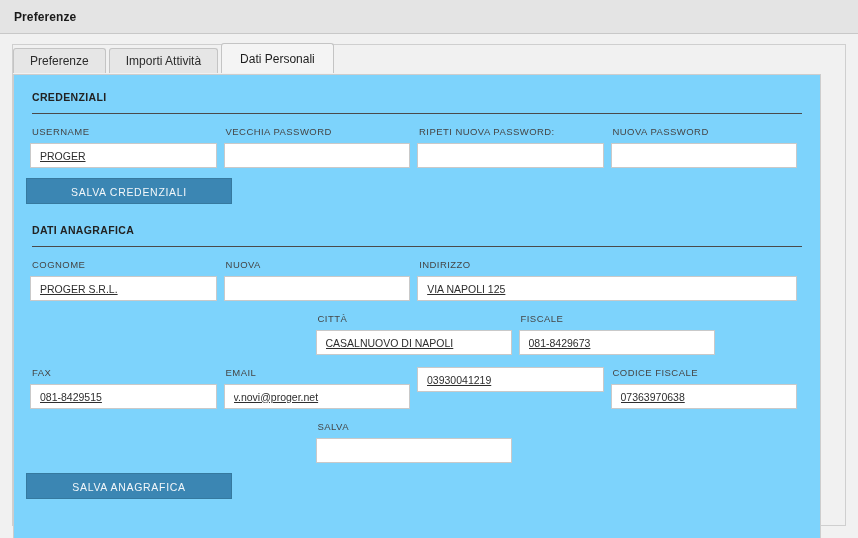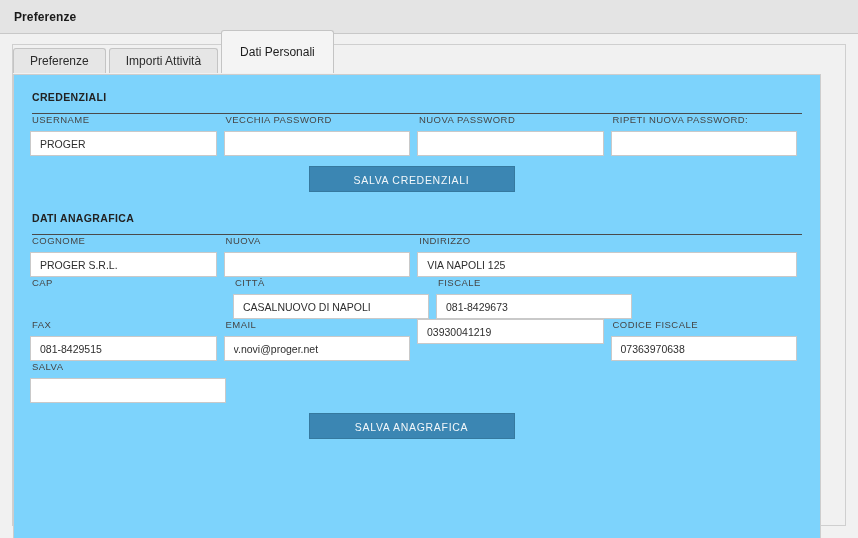--- a/index.html
+++ b/index.html
@@ -71,21 +71,21 @@
     color: #2c2c2c;
     background: #e6e6e6;
     border: 1px solid #c4c4c4;
     border-bottom: none;
     border-radius: 3px 3px 0 0;
     margin-right: 3px;
     white-space: nowrap;
   }
   .tab.active {
     background: #f4f4f4;
-    height: 43px;
+    height: 30px;
     padding: 0 18px;
     border-color: #c4c4c4;
     color: #1d1d1d;
     position: relative;
     z-index: 6;
   }
 
   
   .panel {
     position: absolute;
@@ -111,21 +111,22 @@
   }
   .section-rule {
     height: 1px;
     background: #4a4a4a;
     margin: 10px 6px 0 6px;
   }
 
   .row {
     display: flex;
     padding: 0 4px;
-    margin-top: 0;
+    margin-top: 12px;
+    justify-content: center;
   }
   .field {
     width: 196px;
     margin-right: 7px;
     box-sizing: border-box;
   }
   .field.wide {
     width: 399px;
   }
   .field-label {
@@ -140,26 +141,27 @@
     width: 100%;
     height: 25px;
     box-sizing: border-box;
     border: 1px solid #c9c9c9;
     background: #ffffff;
     font-family: "Liberation Sans", sans-serif;
     font-size: 10.5px;
     color: #2e2e2e;
     padding: 0 9px;
     outline: none;
+    text-decoration: underline;
   }
 
   
   .btn-row {
     display: flex;
-    justify-content: center;
+    justify-content: flex-start;
     padding: 0 11px 0 0;
     margin-top: 10px;
   }
   .btn-primary {
     width: 206px;
     height: 26px;
     background: #3b86b3;
     border: 1px solid #35799f;
     color: #f2f7fa;
     font-family: "Liberation Sans", sans-serif;
@@ -205,25 +207,25 @@
       <div class="row">
         <div class="field">
           <div class="field-label">USERNAME</div>
           <input class="field-input" type="text" value="PROGER" style="">
         </div>
         <div class="field">
           <div class="field-label">VECCHIA PASSWORD</div>
           <input class="field-input" type="text" value="" style="">
         </div>
         <div class="field">
+          <div class="field-label">RIPETI NUOVA PASSWORD:</div>
+          <input class="field-input" type="text" value="" style="">
+        </div>
+        <div class="field">
           <div class="field-label">NUOVA PASSWORD</div>
-          <input class="field-input" type="text" value="" style="">
-        </div>
-        <div class="field">
-          <div class="field-label">RIPETI NUOVA PASSWORD:</div>
           <input class="field-input" type="text" value="" style="">
         </div>
       </div>
 
       <div class="btn-row">
         <button class="btn-primary">SALVA CREDENZIALI</button>
       </div>
     </div>
 
     <div class="spacer-lg"></div>
@@ -242,21 +244,20 @@
           <input class="field-input" type="text" value="" style="">
         </div>
         <div class="field wide">
           <div class="field-label">INDIRIZZO</div>
           <input class="field-input" type="text" value="VIA NAPOLI 125" style="">
         </div>
       </div>
 
       <div class="row">
         <div class="field">
-          <div class="field-label">CAP</div>
         </div>
         <div class="field">
           <div class="field-label">CITTÀ</div>
           <input class="field-input" type="text" value="CASALNUOVO DI NAPOLI" style="">
         </div>
         <div class="field">
           <div class="field-label">FISCALE</div>
           <input class="field-input" type="text" value="081-8429673" style="">
         </div>
       </div>

